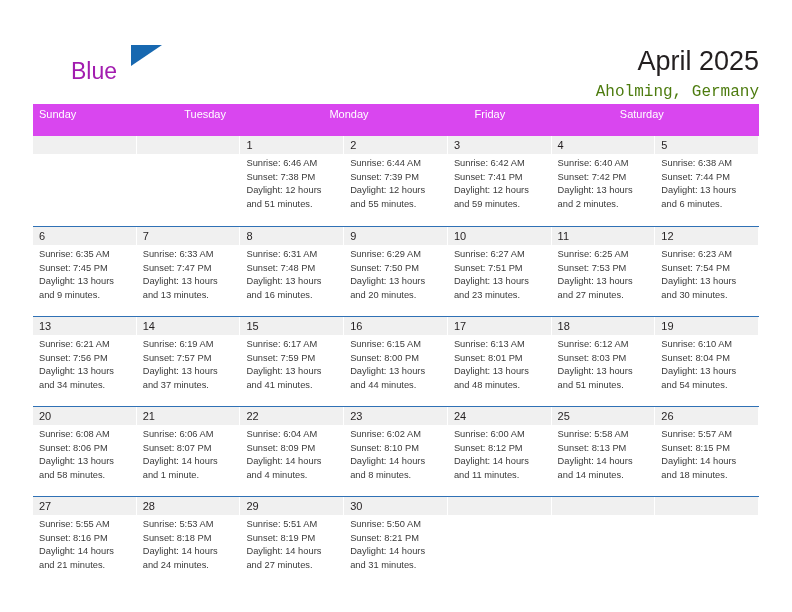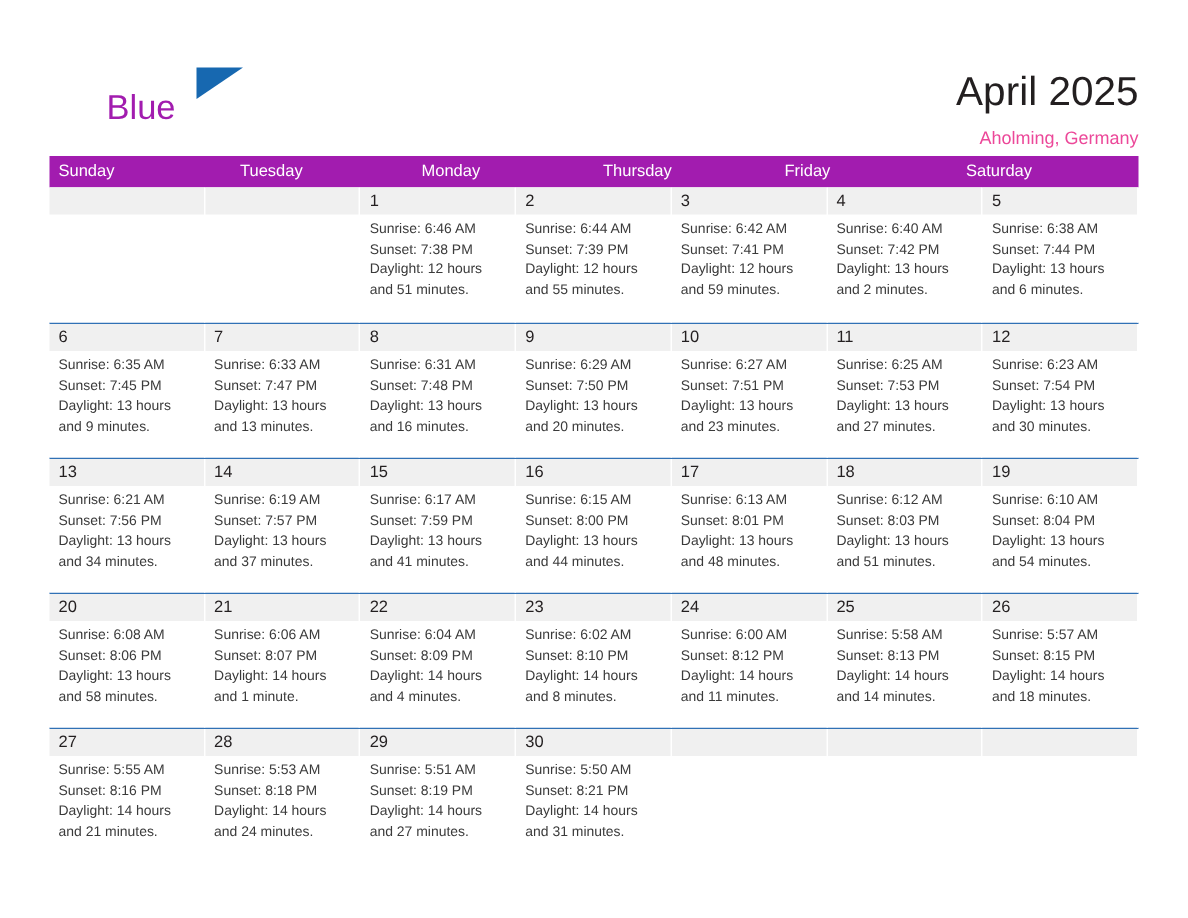--- a/index.html
+++ b/index.html
@@ -69,39 +69,40 @@
     text-align: right;
   }
   .cal-title {
     font-size: 27px;
     color: #231f20;
     line-height: 34px;
     font-weight: normal;
     white-space: nowrap;
   }
   .cal-sub {
-    font-size: 12px;
-    color: #ec4899;
+    font-size: 16px;
+    color: #4d7c0f;
     line-height: 22px;
     margin-top: 3px;
     white-space: nowrap;
+    font-family: Liberation Mono, monospace;
   }
 
   
   .calendar {
     position: absolute;
     left: 33px;
     top: 104px;
     width: 726px;
   }
 
   .dow-row {
     display: flex;
-    background: #a21caf;
-    height: 21px;
+    background: #d946ef;
+    height: 32px;
   }
   .dow {
     flex: 1 1 0;
     font-size: 11px;
     color: #ffffff;
     line-height: 21px;
     padding-left: 6px;
     white-space: nowrap;
   }
 
@@ -160,21 +161,20 @@
       <div class="cal-sub">Aholming, Germany</div>
     </div>
 
   </div>
 
   <div class="calendar">
     <div class="dow-row" id="dow-row">
         <div class="dow">Sunday</div>
         <div class="dow">Tuesday</div>
         <div class="dow">Monday</div>
-        <div class="dow">Thursday</div>
         <div class="dow">Friday</div>
         <div class="dow">Saturday</div>
       </div>
     <div id="weeks-container">
         <div class="week">
           <div class="cell empty">
             <div class="daynum-band">
               <div class="daynum"></div>
             </div>
             <div class="cell-body"></div>

